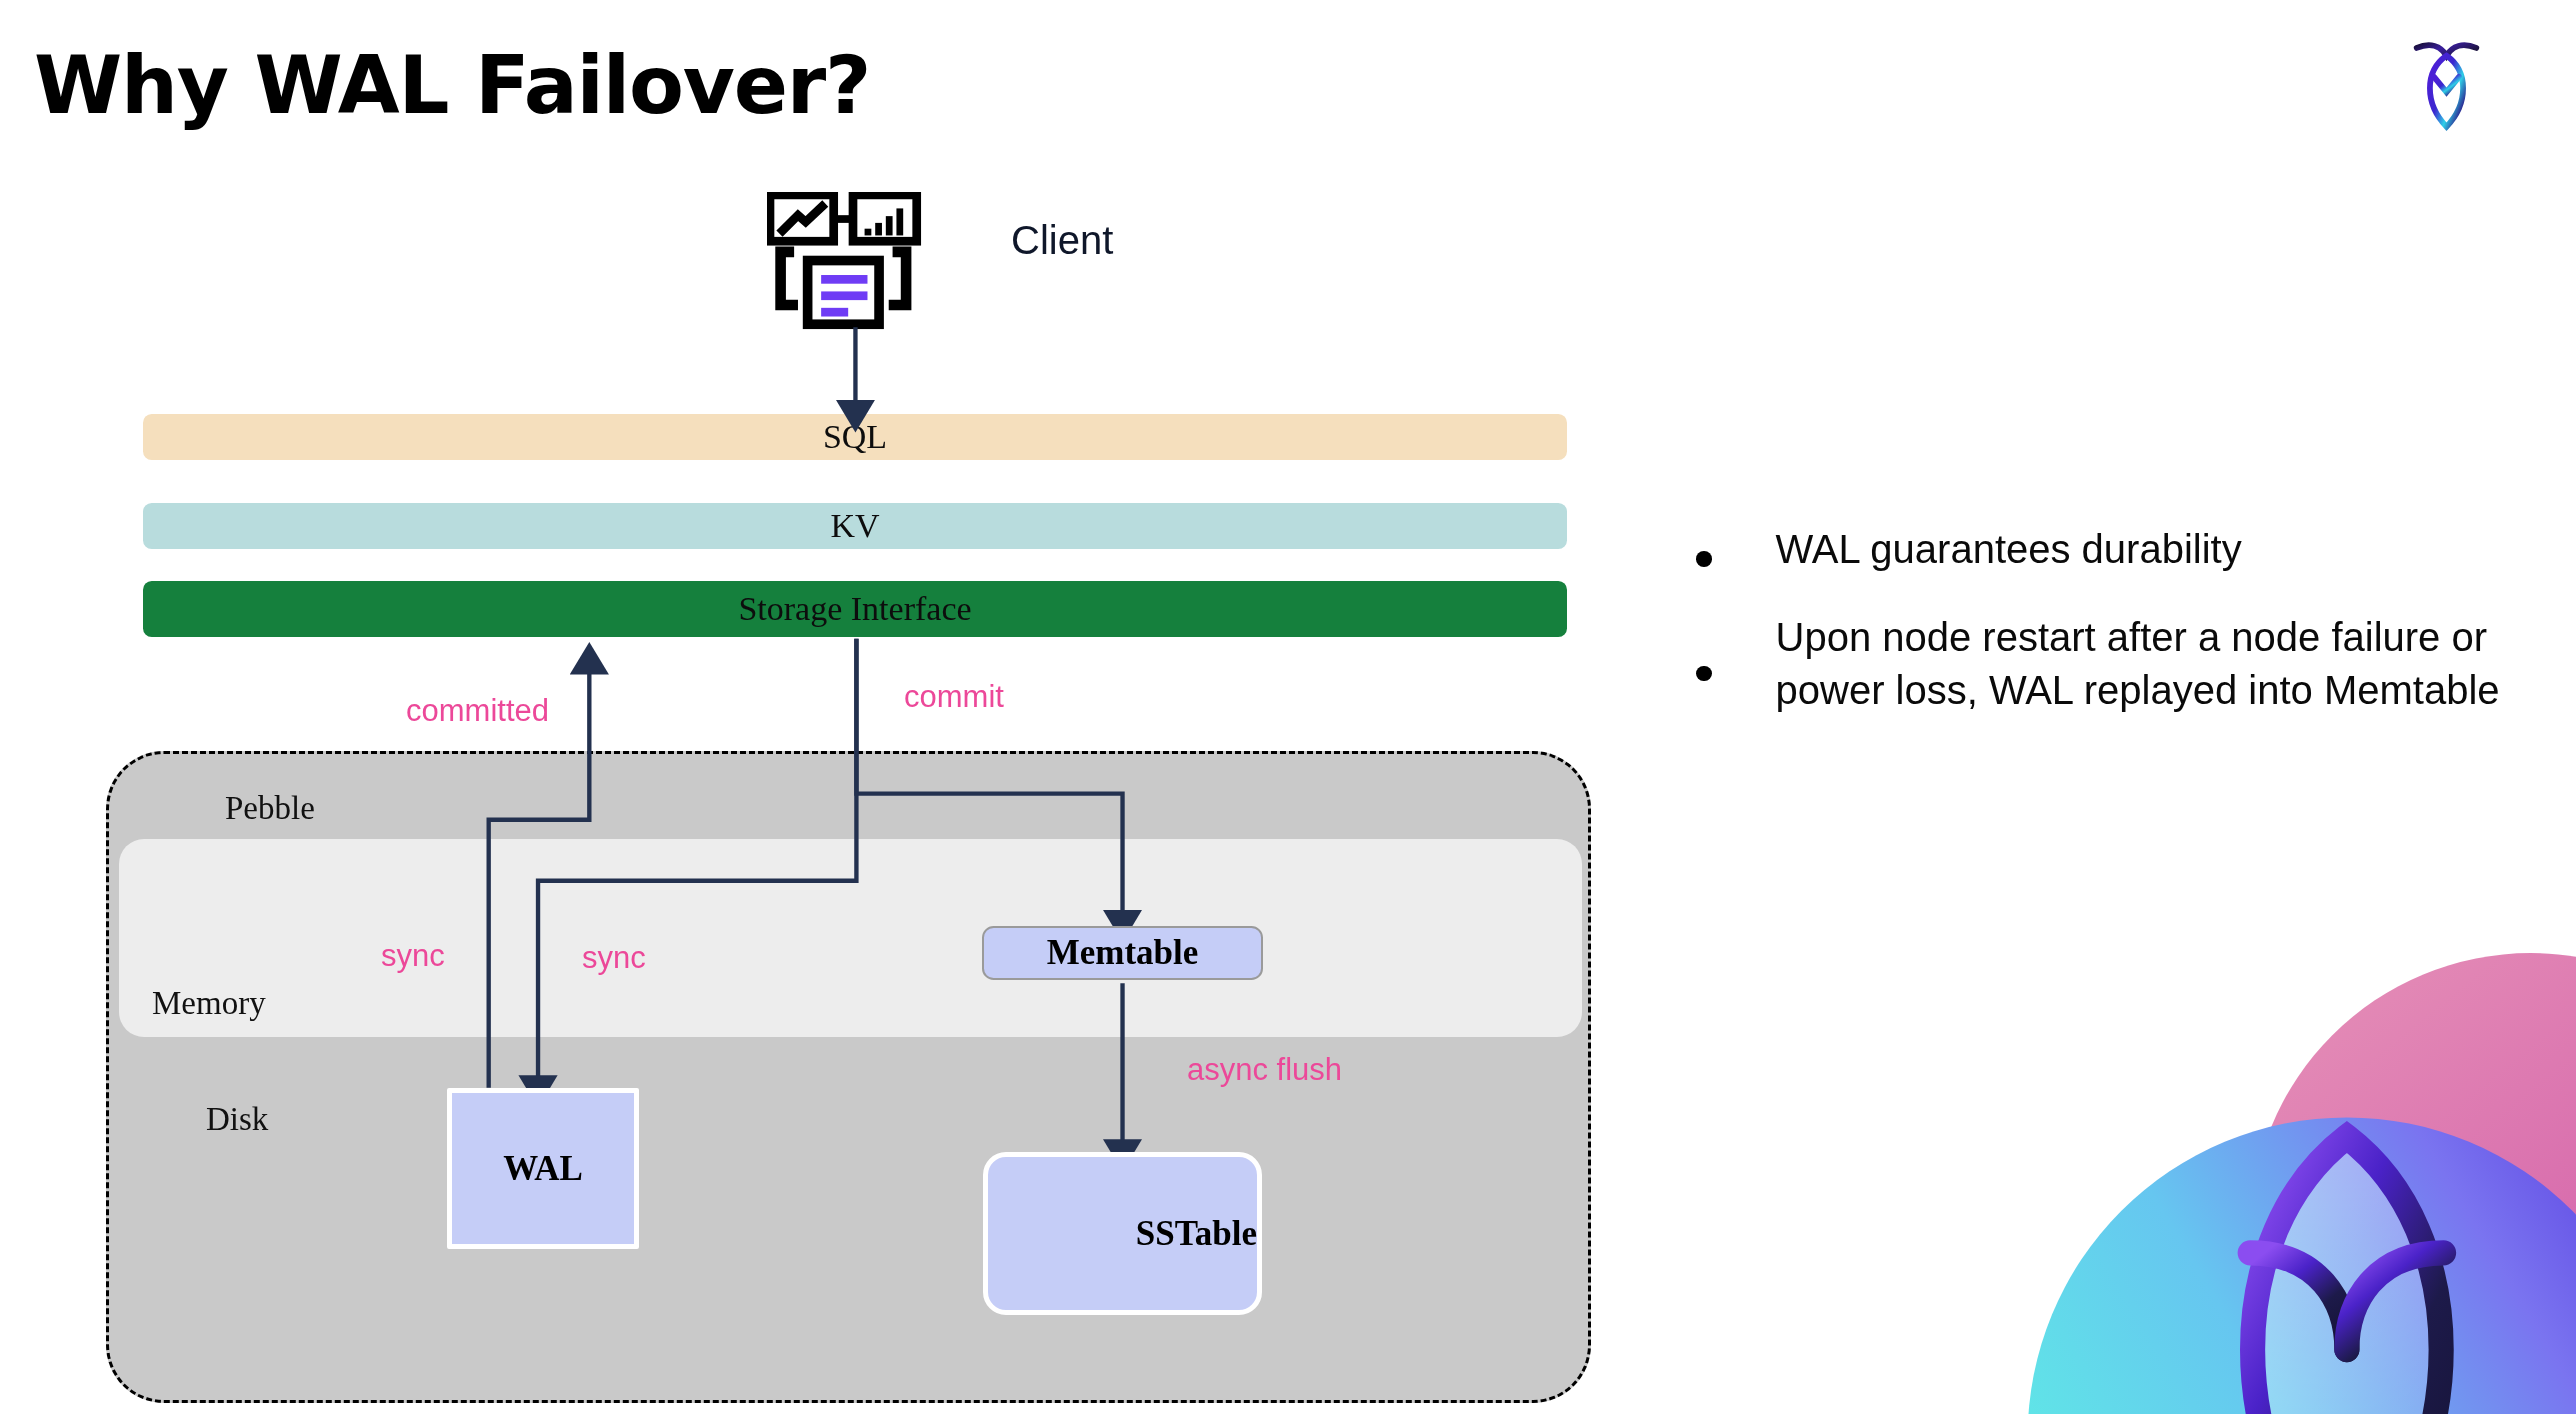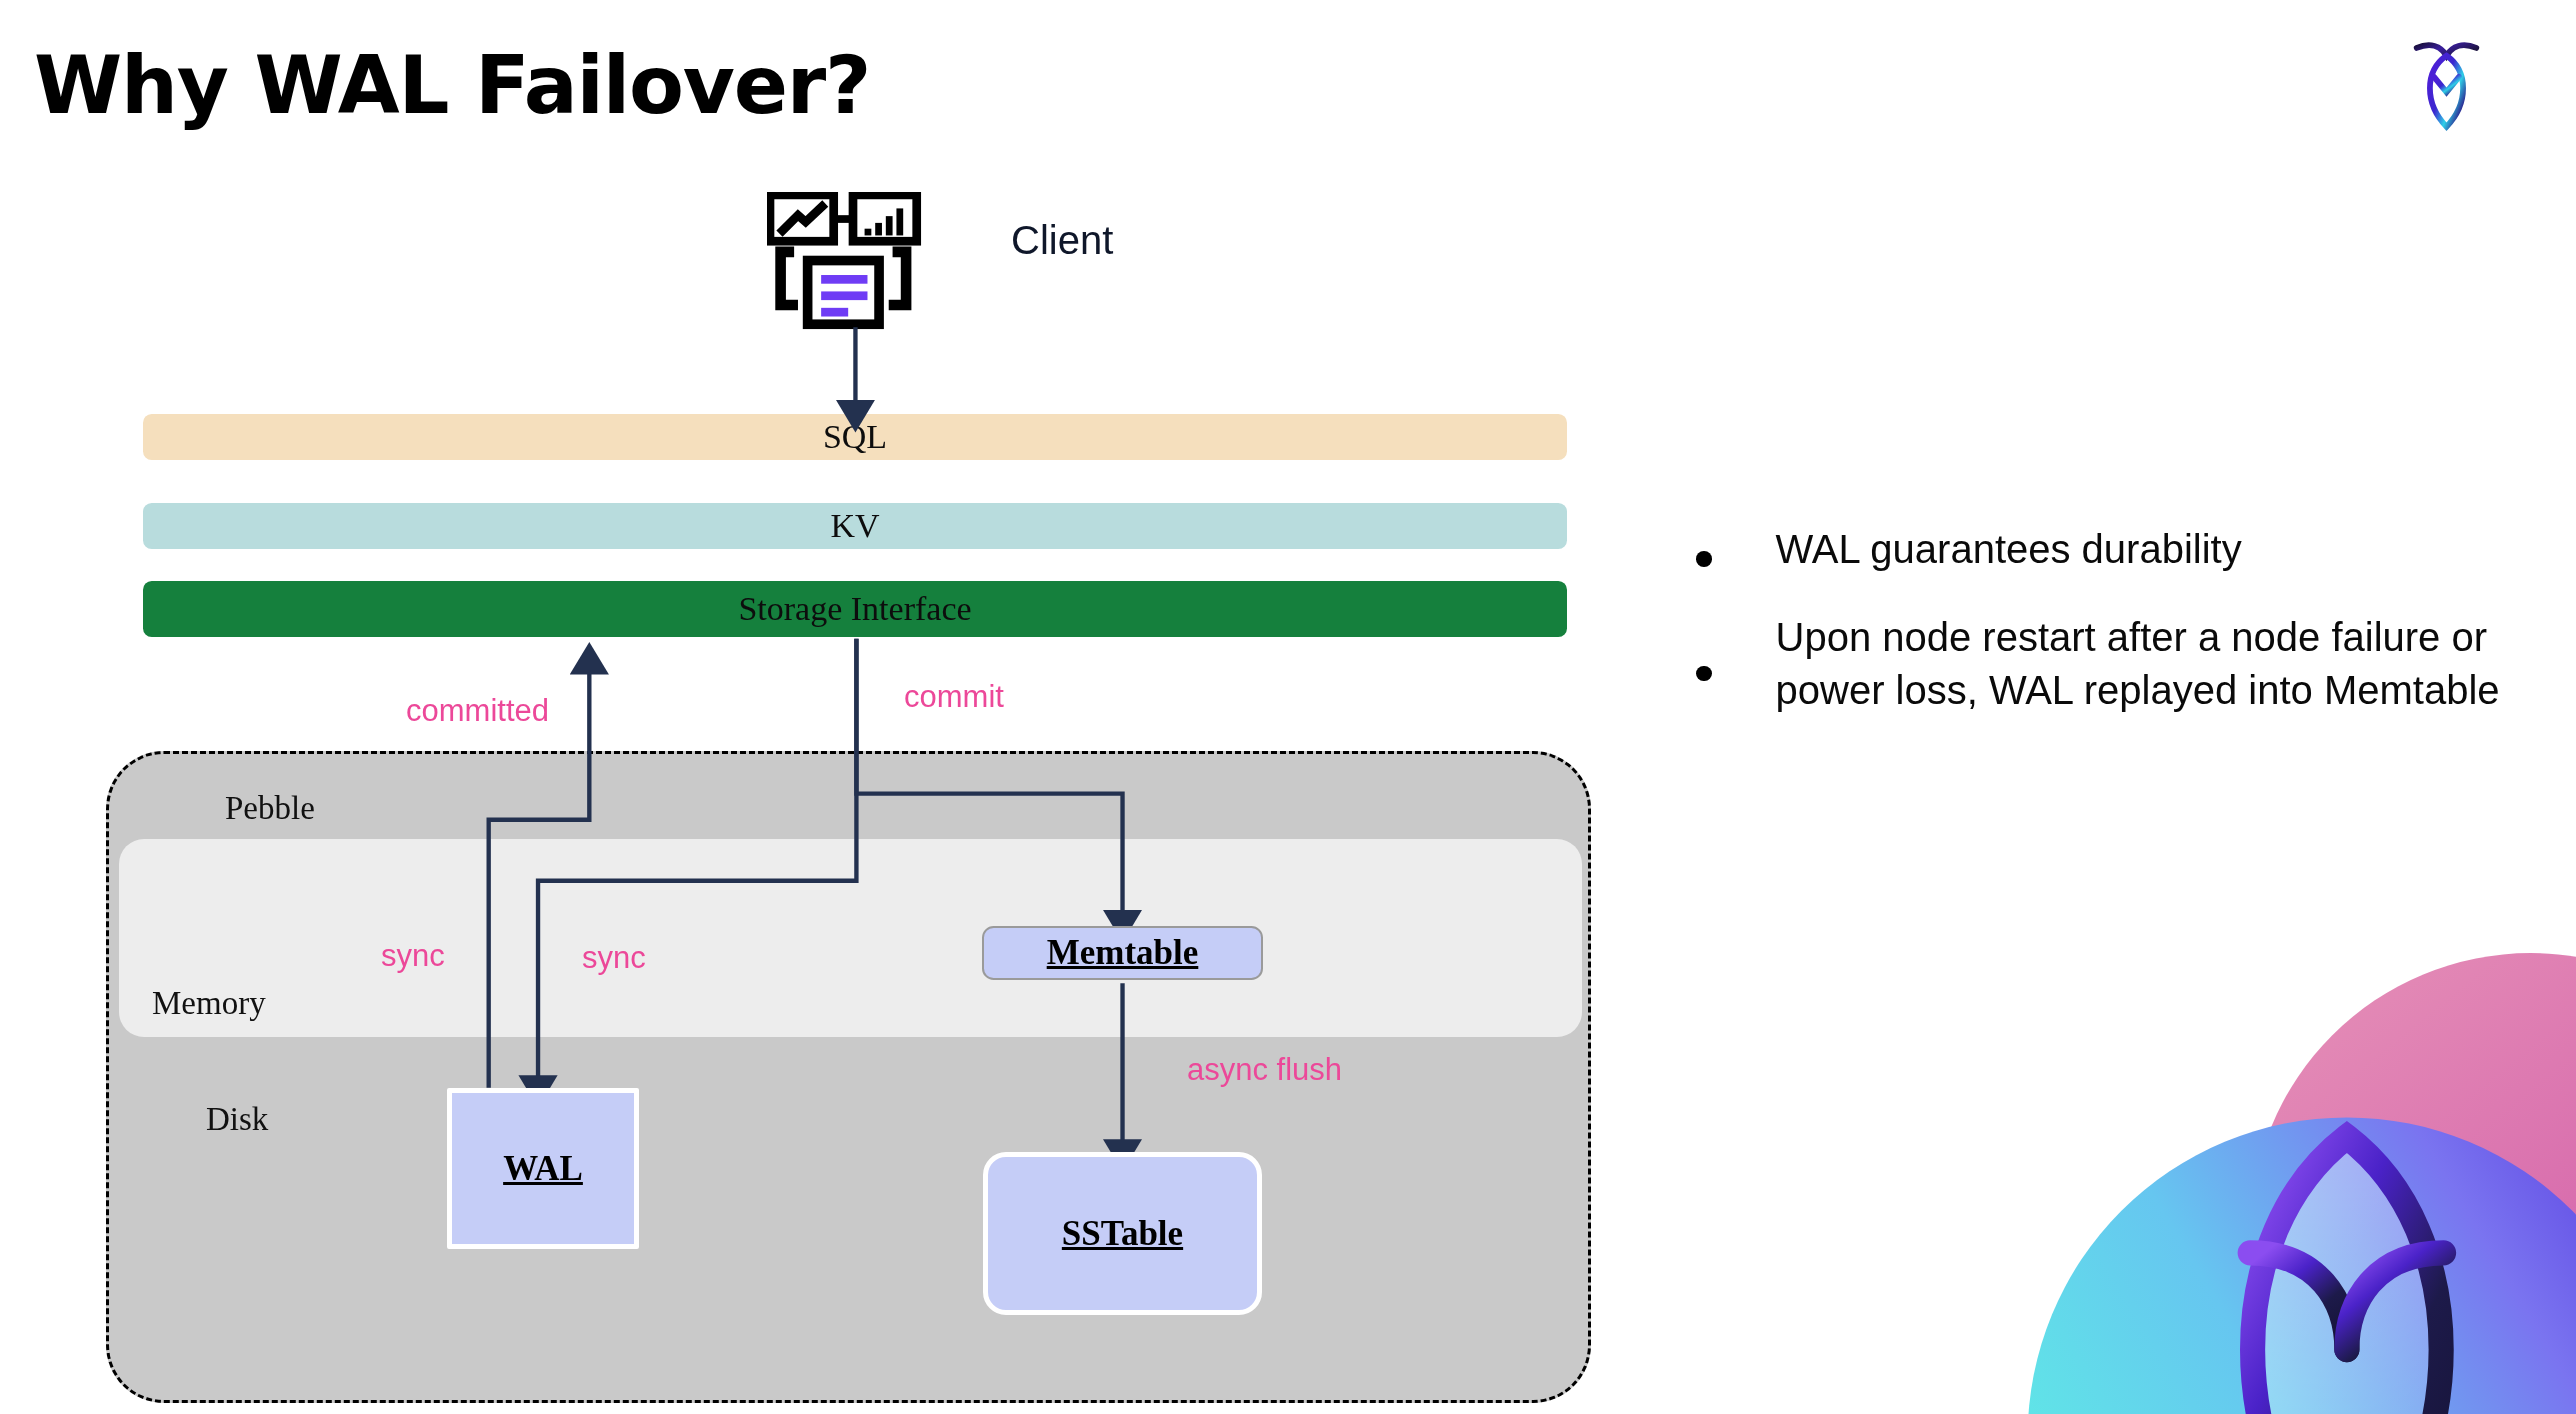--- a/index.html
+++ b/index.html
@@ -76,33 +76,33 @@
     position:absolute; left:206px; top:1101px;
     font-family:"Liberation Serif", serif; font-size:33px; color:#111;
   }
 
   
   .node {
     position:absolute;
     background:#c5cdf7;
     display:flex; align-items:center; justify-content:center;
     font-family:"Liberation Serif", serif;
-    font-weight:700; color:#000;text-decoration:underline;
+    font-weight:700; color:#000;
   }
   #node-memtable {
     left:982px; top:926px; width:281px; height:54px;
     border:2.9px solid #9a9a9a; border-radius:11.6px; font-size:35px;
   }
   #node-wal {
     left:447px; top:1088px; width:192px; height:161px;
     border:5.8px solid #ffffff; border-radius:2px; font-size:35px;
   }
   #node-sstable {
     left:983px; top:1152px; width:279px; height:163px;
-    border:5.8px solid #ffffff; border-radius:23px; font-size:35px;
+    border:5.8px solid #ffffff; border-radius:23px; font-size:35px;justify-content:flex-end;
   }
 
   
   .edge-label {
     position:absolute;
     font-family:"Liberation Sans", sans-serif;
     font-size:31px; color:#ec4899; white-space:nowrap;
   }
   #lbl-committed { left:406px; top:693px; }
   #lbl-commit    { left:904px; top:679px; }

